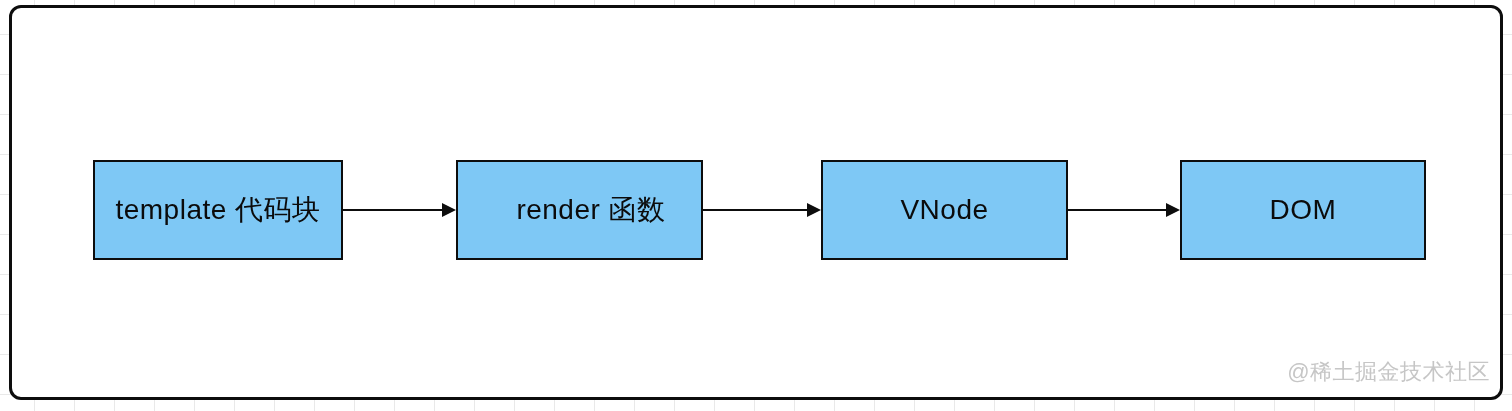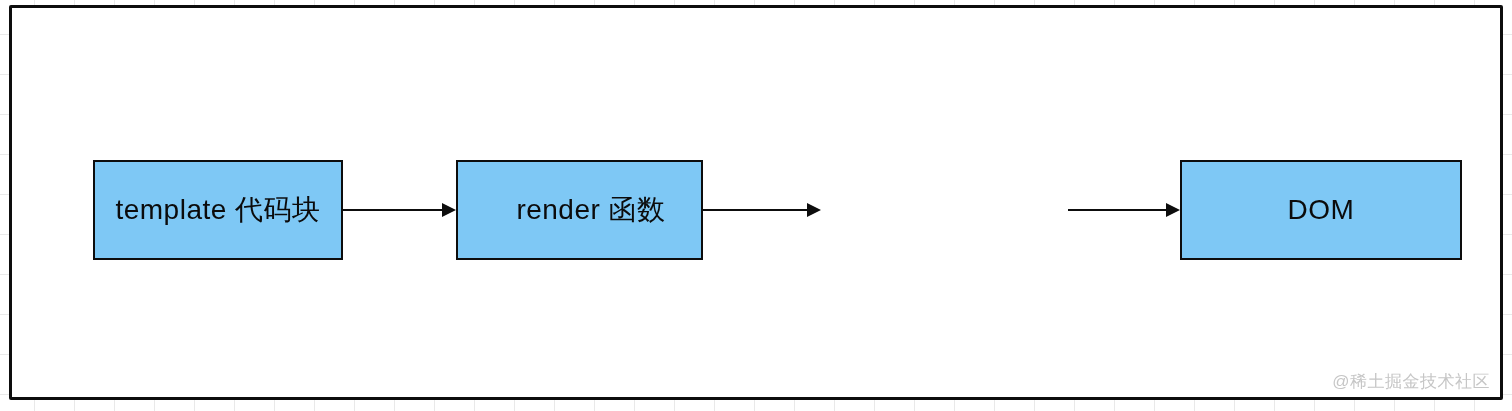--- a/index.html
+++ b/index.html
@@ -16,40 +16,40 @@
       linear-gradient(90deg, #e9e9e9 1px, transparent 1px);
     background-size: 40px 40px;
     background-position: -6px -6px;
   }
   .canvas {
     position: absolute;
     left: 9px; top: 5px;
     width: 1494px; height: 395px;
     background: #ffffff;
     border: 3px solid #0d0d0d;
-    border-radius: 2px;
+    border-radius: 12px;
   }
   .node {
     position: absolute;
     top: 152px;
     height: 100px;
     background: #7ec8f5;
     border: 2.5px solid #0d0d0d;
     display: flex;
     align-items: center;
     justify-content: center;
     font-size: 28px;
     color: #0b0b0b;
     letter-spacing: 0.5px;
     white-space: nowrap;
   }
   .node-1 { left: 81px;   width: 250px; }
   .node-2 { left: 444px;  width: 247px; }
   .node-3 { left: 809px;  width: 247px; }
-  .node-4 { left: 1168px; width: 282px; }
+  .node-4 { left: 1168px; width: 246px; }
   .arrow {
     position: absolute;
     top: 194px;
     height: 16px;
     display: flex;
     align-items: center;
   }
   .arrow-1 { left: 331px;  width: 113px; }
   .arrow-2 { left: 691px;  width: 118px; }
   .arrow-3 { left: 1056px; width: 112px; }
@@ -61,22 +61,22 @@
   .arrow .head {
     width: 0; height: 0;
     border-top: 7px solid transparent;
     border-bottom: 7px solid transparent;
     border-left: 14px solid #0d0d0d;
     margin-left: -1px;
   }
   .watermark {
     position: absolute;
     right: 10px;
-    bottom: 4px;
-    font-size: 17px;
+    bottom: 10px;
+    font-size: 22px;
     color: #c6c6c6;
     letter-spacing: 0.5px;
     user-select: none;
   }
 </style>
 </head>
 <body>
 
 <div class="canvas">
 
@@ -91,20 +91,23 @@
 
   <div class="node node-2" style="background: rgb(126, 200, 245); border-color: rgb(13, 13, 13); padding-left: 23px;">
     <span>render 函数</span>
   </div>
 
   <div class="arrow arrow-2">
     <div class="shaft" style="background: rgb(13, 13, 13);"></div>
     <div class="head" style="border-left-color: rgb(13, 13, 13);"></div>
   </div>
 
+  <div class="node node-3" style="background: rgb(126, 200, 245); border-color: rgb(13, 13, 13);">
+    <span>VNode</span>
+  </div>
 
   <div class="arrow arrow-3">
     <div class="shaft" style="background: rgb(13, 13, 13);"></div>
     <div class="head" style="border-left-color: rgb(13, 13, 13);"></div>
   </div>
 
   <div class="node node-4" style="background: rgb(126, 200, 245); border-color: rgb(13, 13, 13);">
     <span>DOM</span>
   </div>
 

